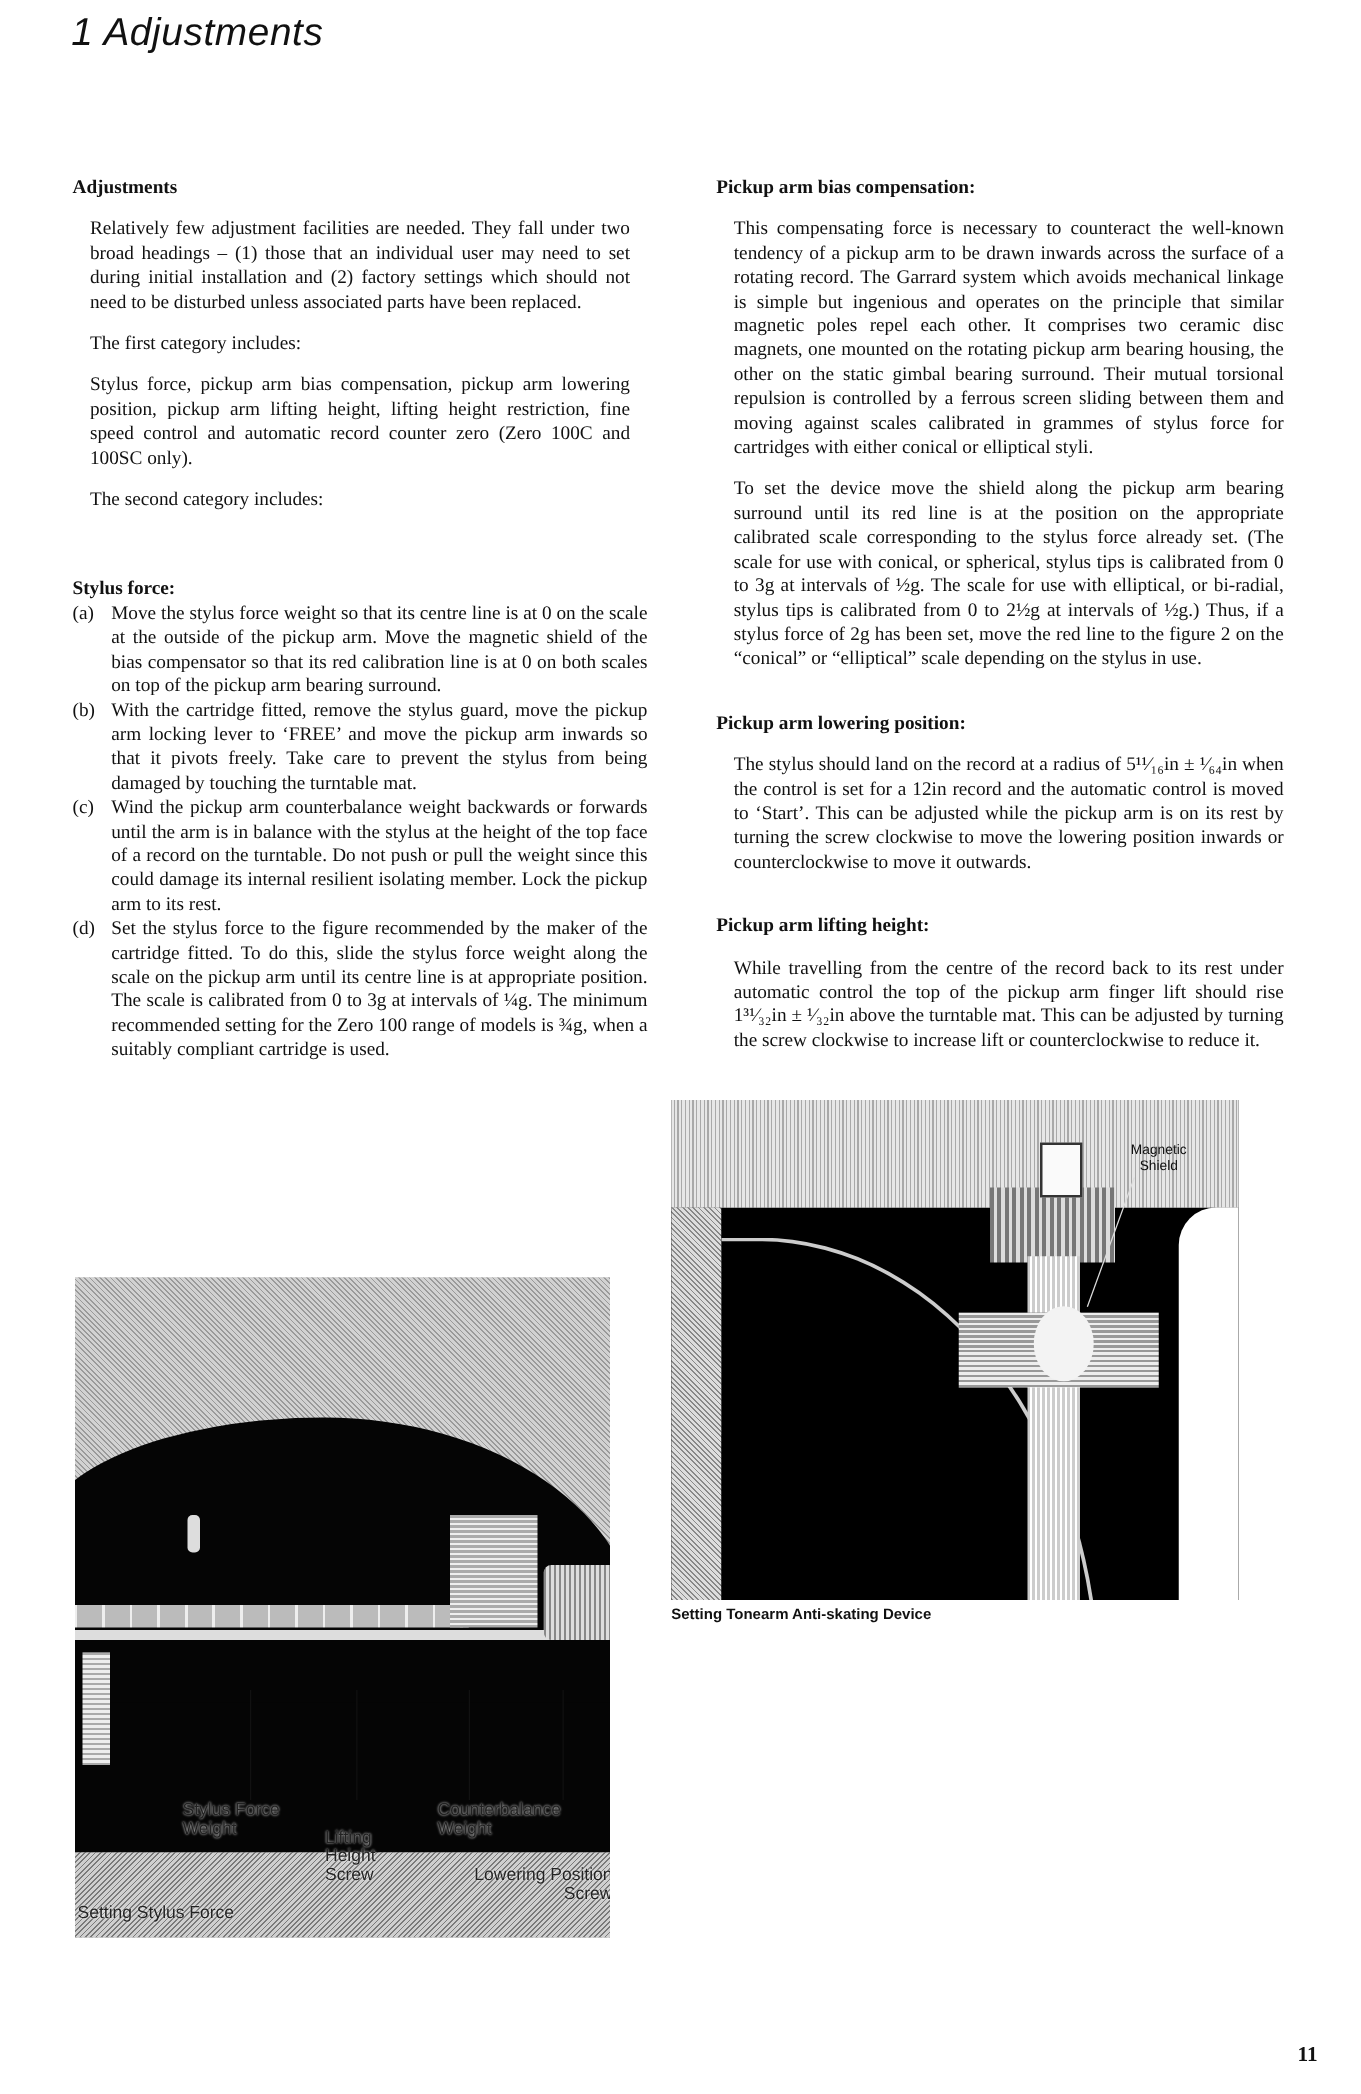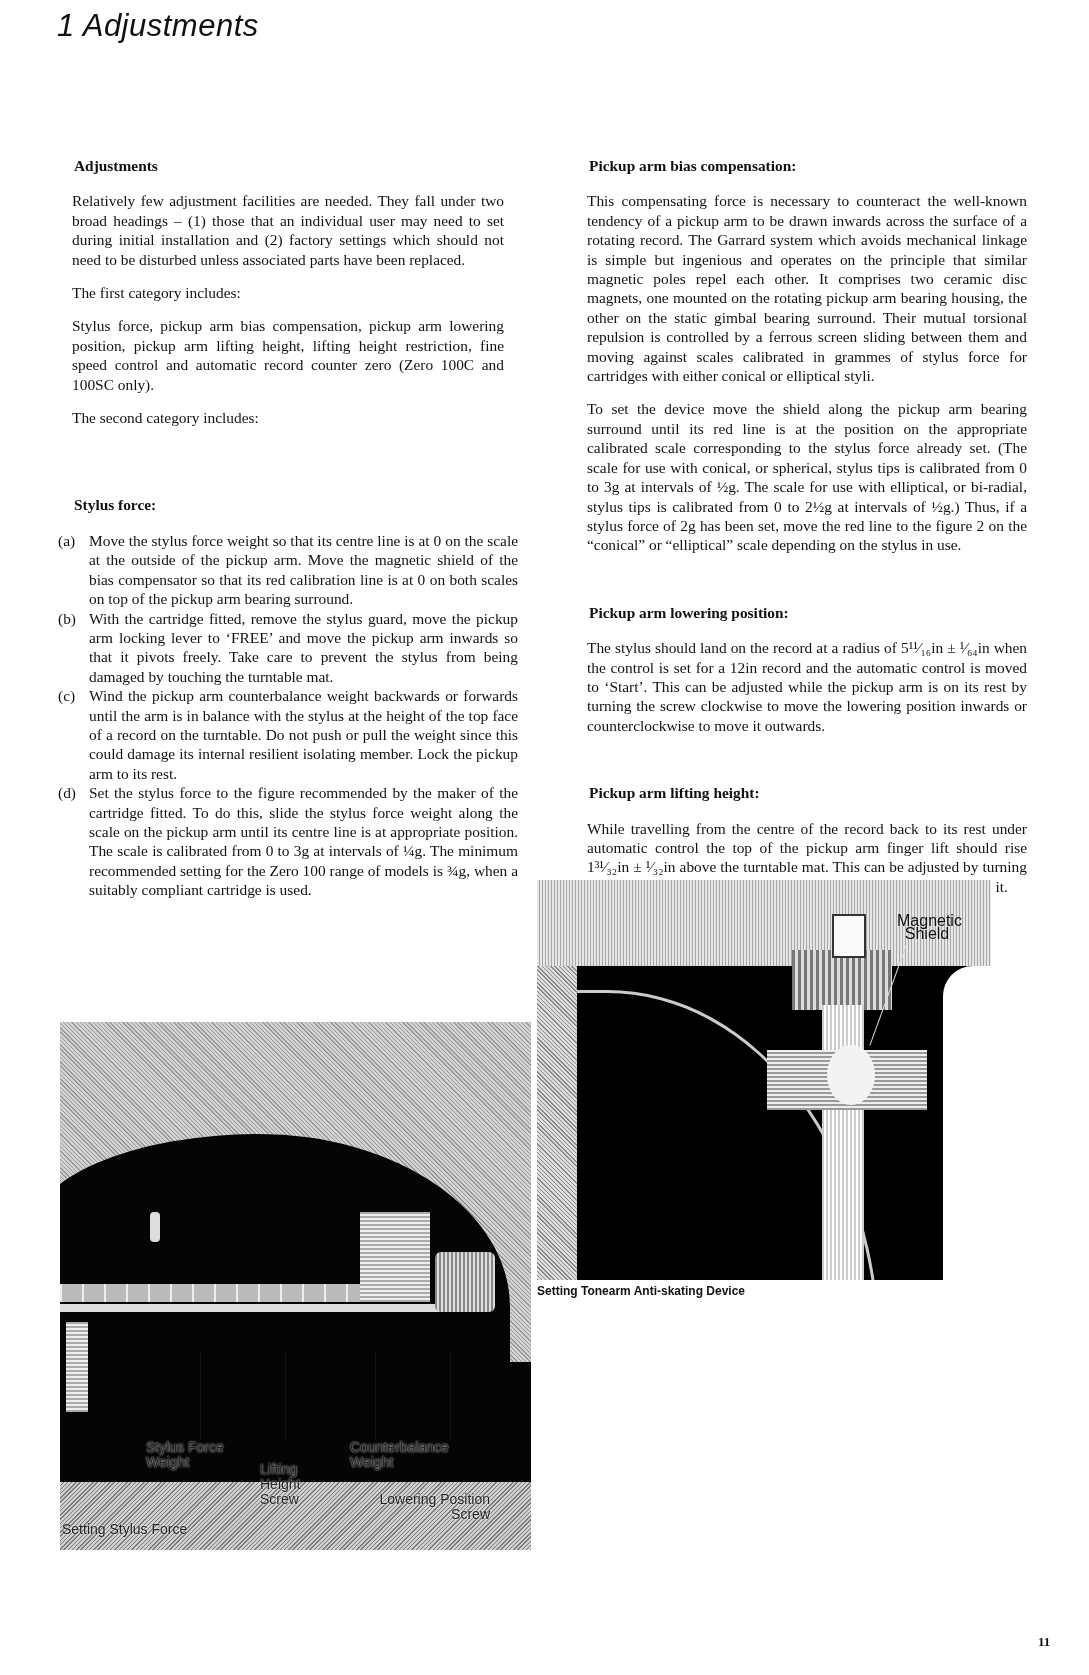--- a/index.html
+++ b/index.html
@@ -9,32 +9,32 @@
   }
   .chapter-title {
     position: absolute; left: 57px; top: 8px;
     font-family: "Liberation Sans", "DejaVu Sans", sans-serif;
     font-style: italic; font-size: 31px; letter-spacing: 0.5px; color: #111;
   }
   .col { position: absolute; font-size: 15.4px; line-height: 19.4px; text-align: justify; }
   .col-left { left: 58px; top: 140px; width: 460px; }
   .col-right { left: 573px; top: 140px; width: 480px; }
   .col-right { width: 468px; }
-  .h { font-weight: bold; margin: 16px; }
+  .h { font-weight: bold; margin: 0; }
   p { margin: 14px; }
   .gap { height: 38px; }
   .gap-sm { height: 18px; }
   ol.steps { list-style: none; padding: 0; margin: 0; }
   ol.steps li { display: flex; }
   ol.steps .lbl { flex: 0 0 31px; }
   ol.steps .txt { flex: 1; text-align: justify; }
 
   
   .photo1 {
-    position: absolute; left: 60px; top: 1022px; width: 471px; height: 528px;
+    position: absolute; left: 60px; top: 1022px; width: 428px; height: 528px;
     background:
       repeating-linear-gradient(45deg, #9a9a9a 0 1px, #d2d2d2 1px 3px),
       #bbb;
     overflow: hidden;
   }
   .photo1 .platter {
     position: absolute; left: -30px; top: 112px; width: 480px; height: 260px;
     background: #050505; border-radius: 50% 55% 0 0 / 40% 70% 0 0;
   }
   .photo1 .base {
@@ -115,32 +115,32 @@
   .photo2 .plate {
     position: absolute; left: 230px; top: 170px; width: 160px; height: 60px;
     background: repeating-linear-gradient(0deg, #999 0 2px, #eee 2px 4px);
   }
   .photo2 .knob {
     position: absolute; left: 290px; top: 165px; width: 48px; height: 60px;
     background: #f3f3f3; border-radius: 50%;
   }
   .photo2 .label-mag {
     position: absolute; left: 360px; top: 34px; font-family: "Liberation Sans","DejaVu Sans",sans-serif;
-    font-size: 16px; line-height: 13px; color: #111; text-align: center;
+    font-size: 11px; line-height: 13px; color: #111; text-align: center;
   }
   .photo2 .pointer {
     position: absolute; left: 370px; top: 62px; width: 1px; height: 110px; background: #ddd;
     transform: rotate(20deg); transform-origin: top;
   }
   .caption2 {
     position: absolute; left: 537px; top: 1284px;
     font-family: "Liberation Sans", "DejaVu Sans", sans-serif; font-weight: bold; font-size: 12px;
   }
   .page-number {
-    position: absolute; left: 1038px; top: 1634px; font-weight: bold; font-size: 13px;
+    position: absolute; left: 1038px; top: 1634px; font-weight: bold; font-size: 17px;
     font-family: "Liberation Serif", "DejaVu Serif", serif;
   }
 </style>
 </head>
 <body>
 
 <div class="chapter-title">1 Adjustments</div>
 
 <div class="col col-left">
   <p class="h">Adjustments</p>

